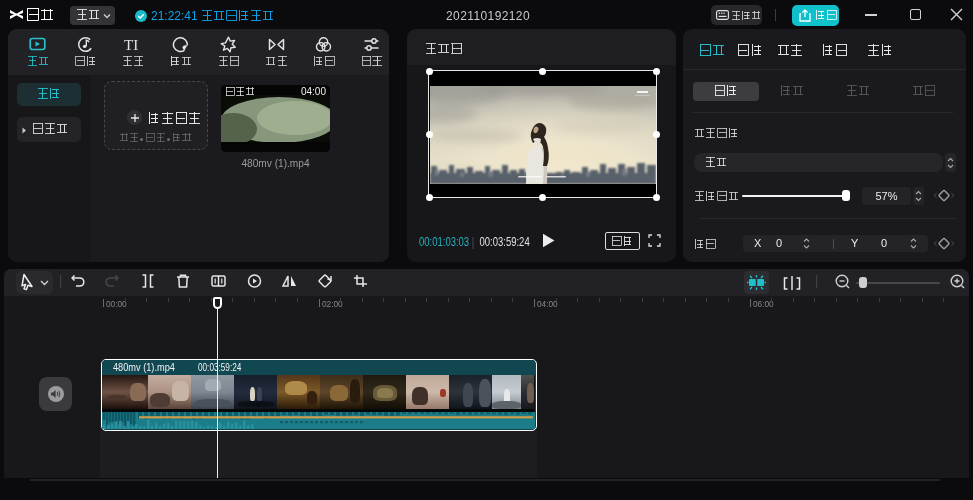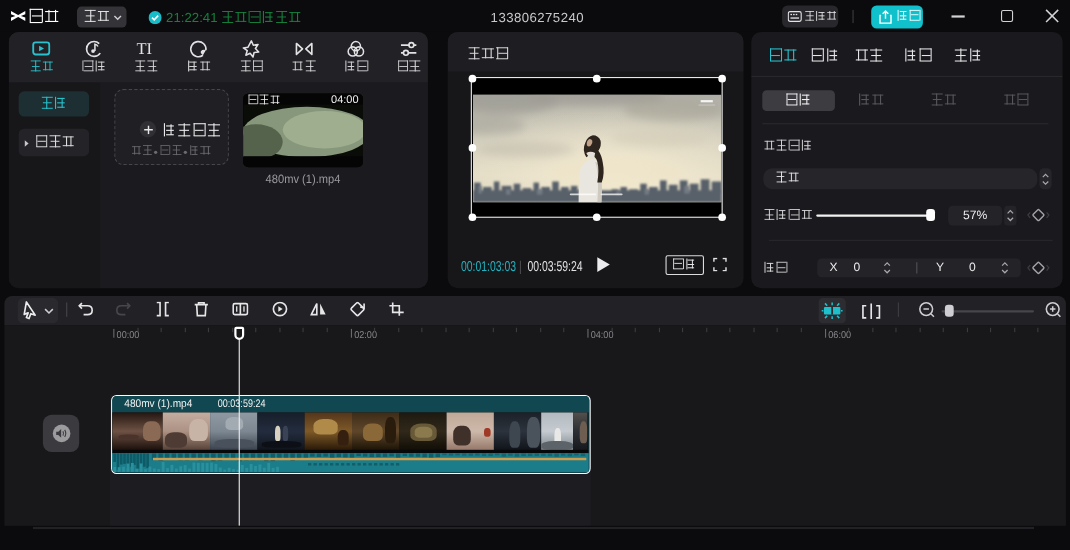--- a/index.html
+++ b/index.html
@@ -23,22 +23,22 @@
     <path d="M14 3 L6 7.5 L14 12 L14 9 L10 7.5 L14 6 Z" fill="#fff"></path>
   </svg>
   <div class="abs" style="left:26px;top:7px;font-size:14px;color:#fff"><span class="c c2"></span><span class="c c3"></span></div>
   <div class="abs" style="left:70px;top:6px;width:45px;height:19px;background:#343438;border-radius:4px;color:#e6e6e8;font-size:12px;line-height:19px;padding-left:6px"><span class="c c1"></span><span class="c c3"></span><svg class="abs" style="right:4px;top:7px" width="8" height="6" viewBox="0 0 8 6">
         <path d="M1 1.5 L4 4.5 L7 1.5" stroke="#cfcfd3" stroke-width="1.3" fill="none"></path>
       </svg></div>
   <svg class="abs" style="left:135px;top:10px" width="12" height="12" viewBox="0 0 12 12">
       <circle cx="6" cy="6" r="6" fill="#18bdc8"></circle>
       <path d="M3.2 6 L5.2 8 L8.8 4.2" stroke="#fff" stroke-width="1.4" fill="none"></path>
     </svg>
-  <div class="abs" style="left:151px;top:9px;font-size:12px;color:#15803d">21:22:41 <span class="c c1"></span><span class="c c3"></span><span class="c c2"></span><span class="c c4"></span><span class="c c1"></span><span class="c c3"></span></div>
-  <div class="abs" style="left:446px;top:9px;font-size:12px;color:#c9c9cd;letter-spacing:.4px">133806275240</div>
+  <div class="abs" style="left:151px;top:9px;font-size:12px;color:#0ea5e9">21:22:41 <span class="c c1"></span><span class="c c3"></span><span class="c c2"></span><span class="c c4"></span><span class="c c1"></span><span class="c c3"></span></div>
+  <div class="abs" style="left:446px;top:9px;font-size:12px;color:#c9c9cd;letter-spacing:.4px">202110192120</div>
   <div class="abs" style="left:711px;top:5px;width:51px;height:20px;background:#28282c;border-radius:5px;color:#e4e4e6;font-size:11px;line-height:20px">
     <svg class="abs" style="left:5px;top:5px" width="13" height="10" viewBox="0 0 13 10">
         <rect x=".6" y=".6" width="11.8" height="8.8" rx="1.6" fill="none" stroke="#e4e4e6" stroke-width="1.1"></rect>
         <rect x="2.6" y="5.8" width="7.8" height="1.2" fill="#e4e4e6"></rect>
         <rect x="2.6" y="2.6" width="1.4" height="1.2" fill="#e4e4e6"></rect>
         <rect x="5" y="2.6" width="1.4" height="1.2" fill="#e4e4e6"></rect>
         <rect x="7.4" y="2.6" width="1.4" height="1.2" fill="#e4e4e6"></rect>
       </svg>
     <span style="margin-left:20px;font-size:10px"><span class="c c1"></span><span class="c c4"></span><span class="c c3"></span></span>
   </div>

